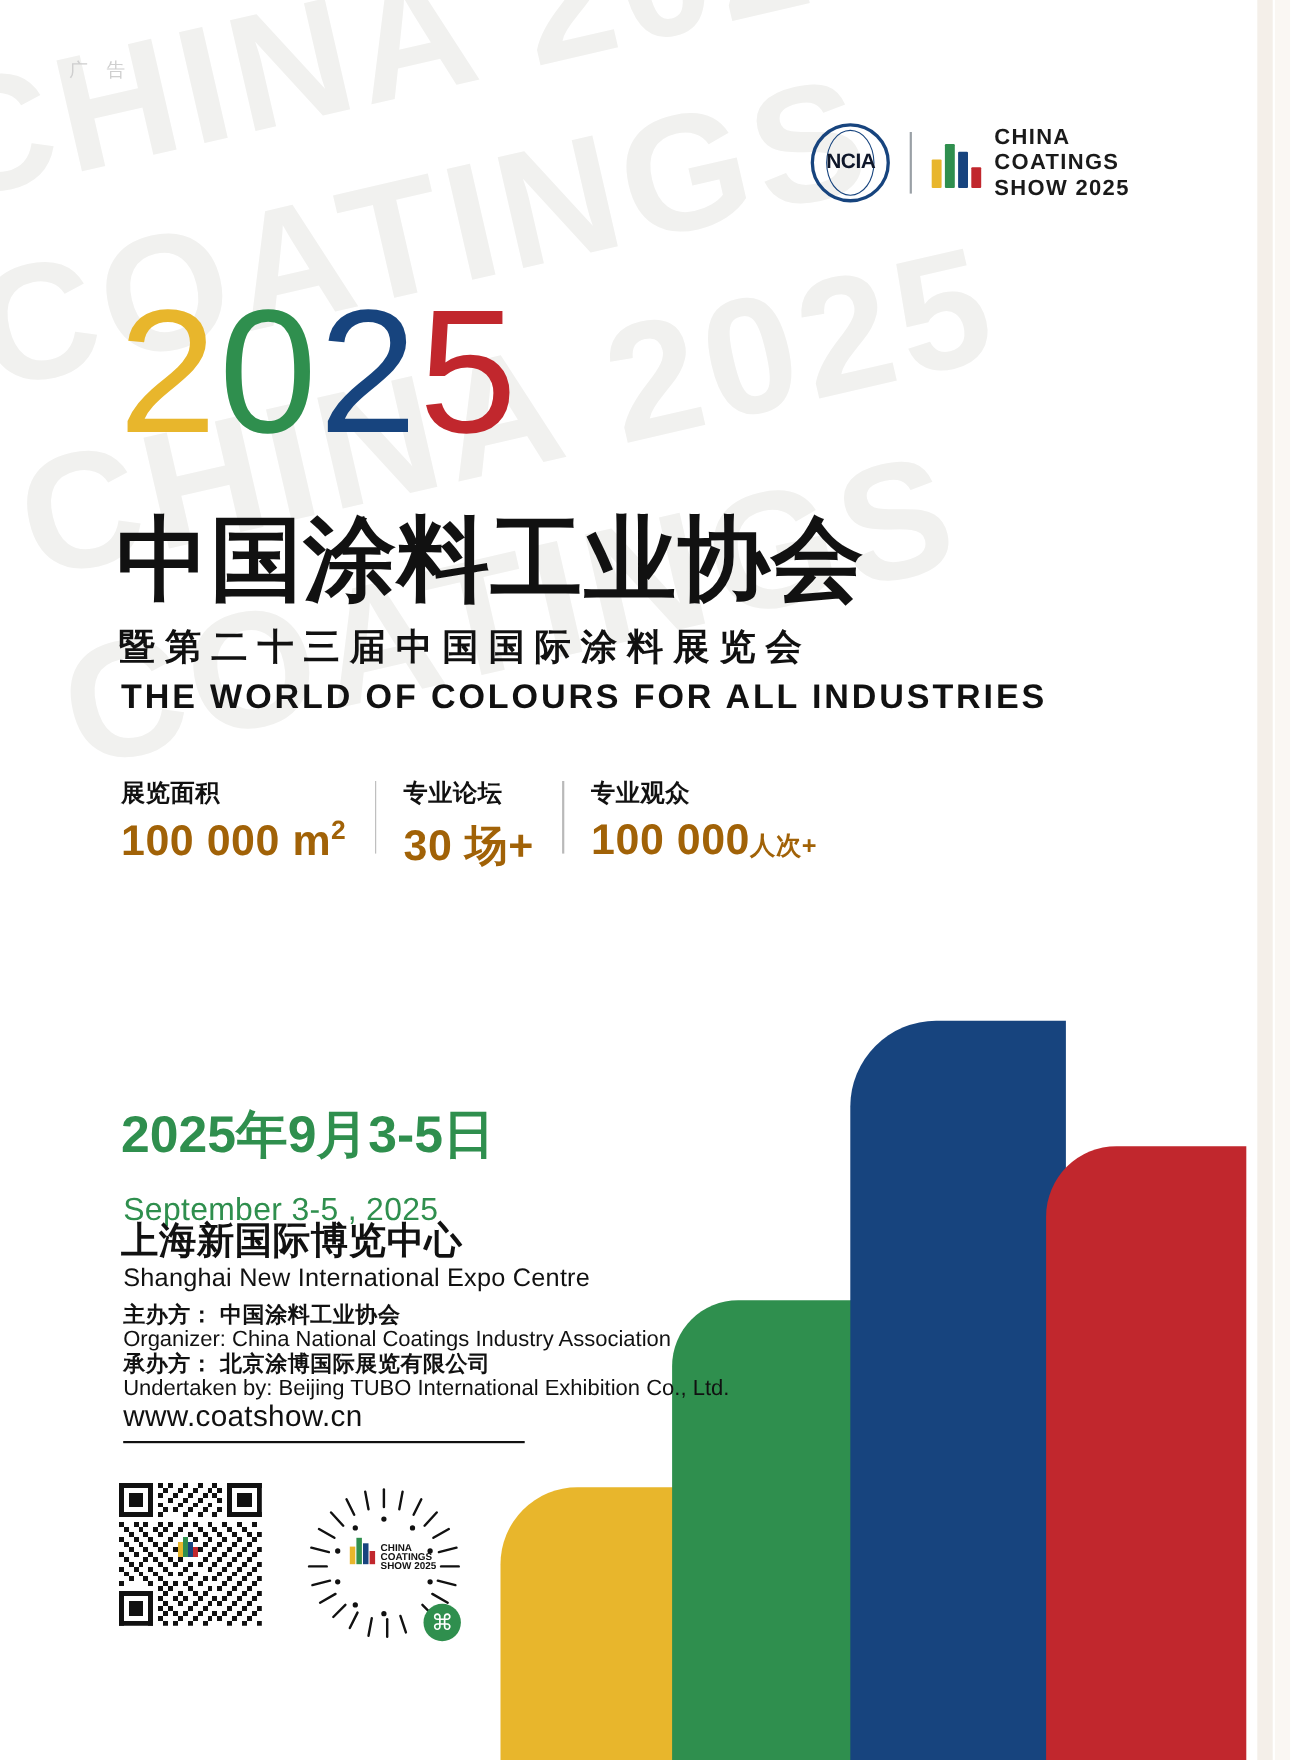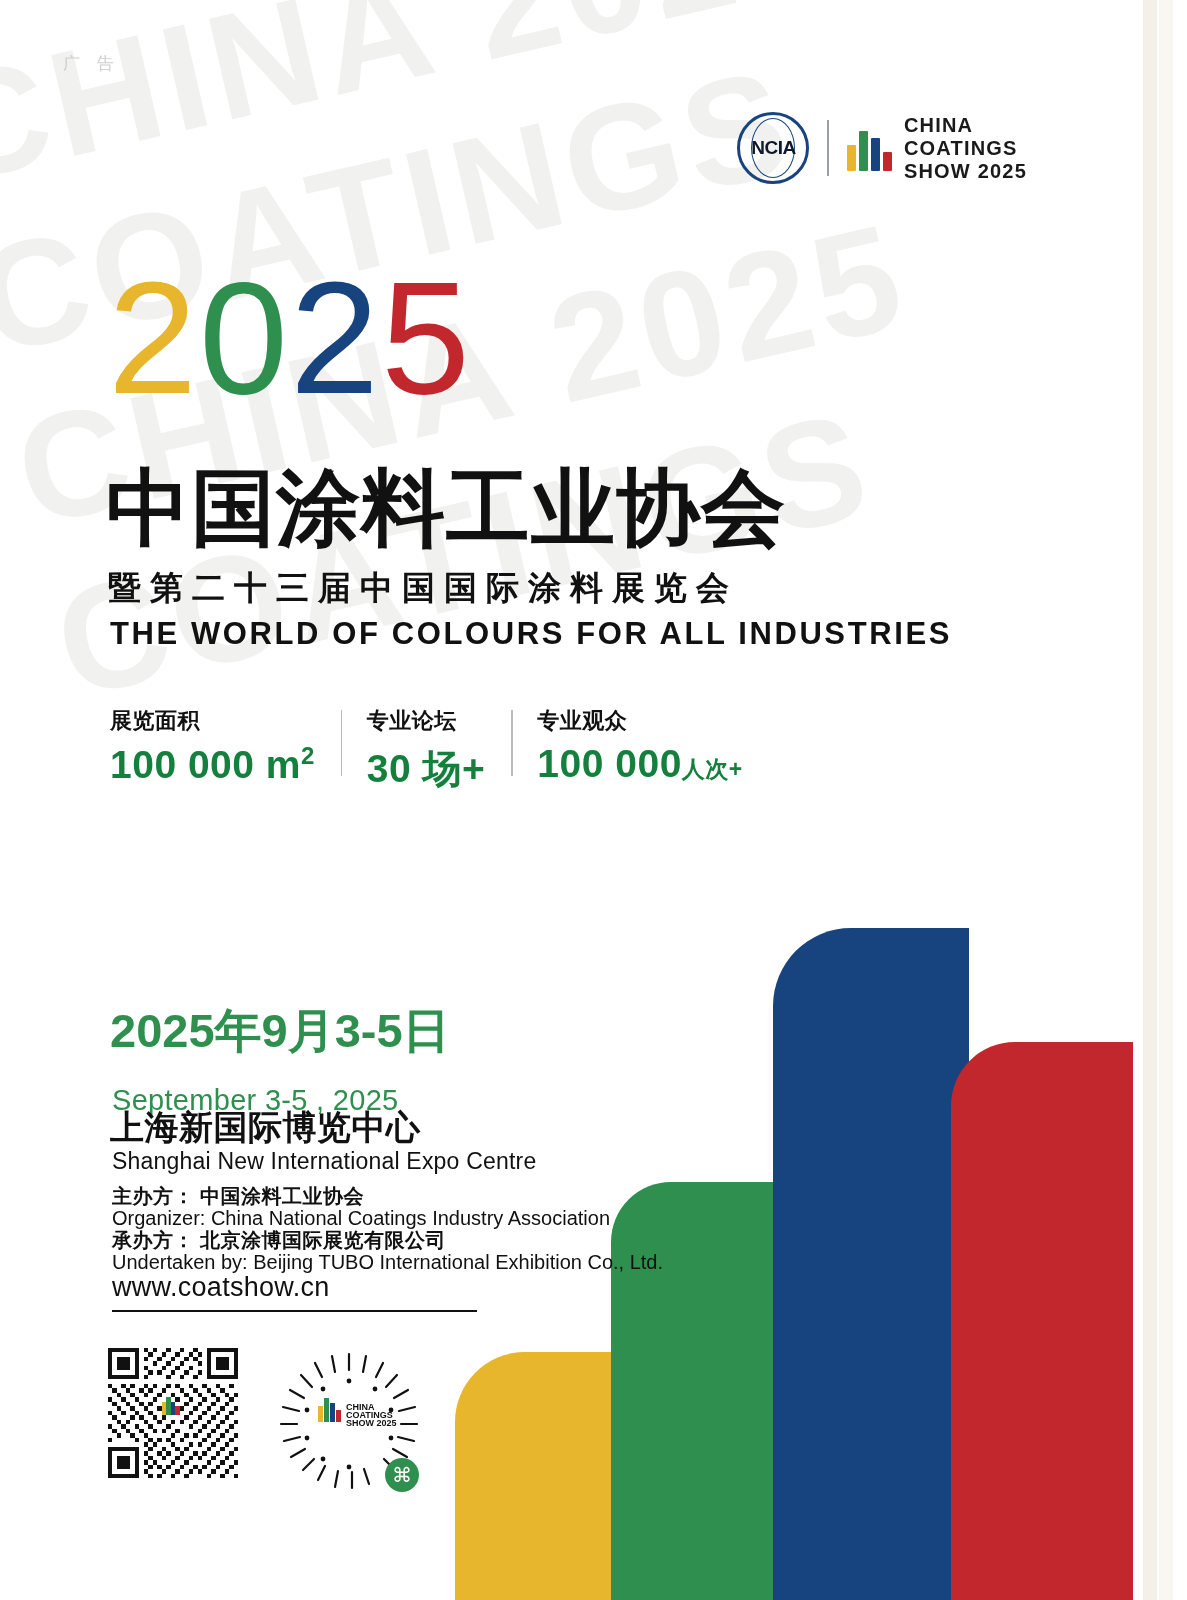--- a/index.html
+++ b/index.html
@@ -191,21 +191,21 @@
   .stat-label {
     font-size: 22px;
     font-weight: 700;
     color: #111111;
     margin-bottom: 6px;
     letter-spacing: 0.5px;
   }
   .stat-value {
     font-size: 39px;
     font-weight: 700;
-    color: #15803d;
+    color: #a16207;
     white-space: nowrap;
     letter-spacing: 0.5px;
   }
   .stat-value .sup { font-size: 24px; vertical-align: super; }
   .stat-value .small { font-size: 23px; }
 
   
   .blocks { position: absolute; right: 44px; bottom: 0; width: 700px; height: 700px; }
   .blk { position: absolute; bottom: 0; }
   .blk-yellow {

